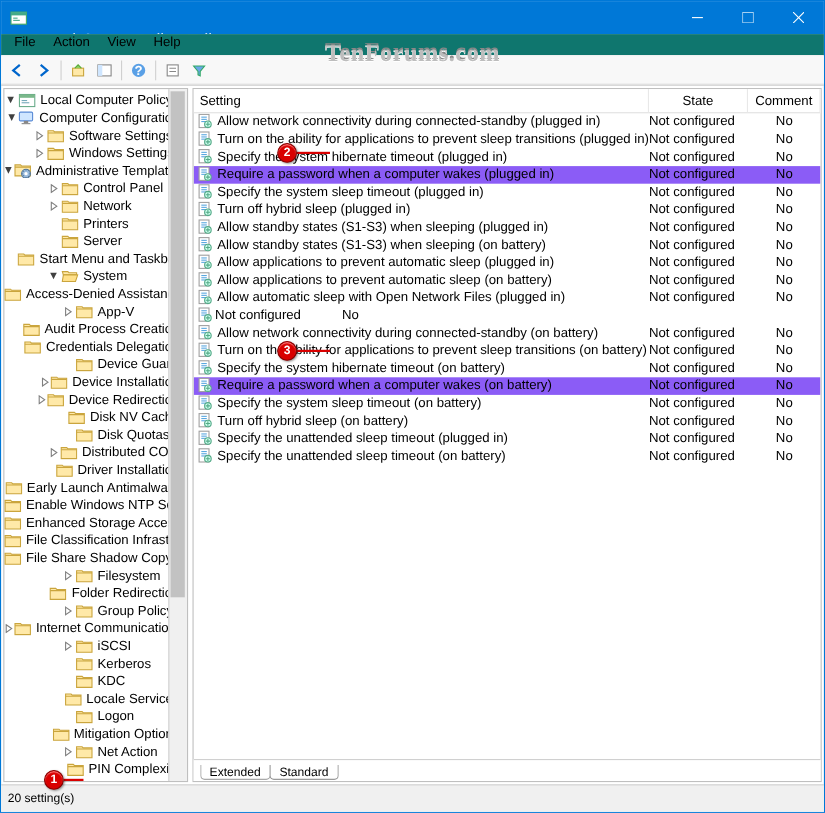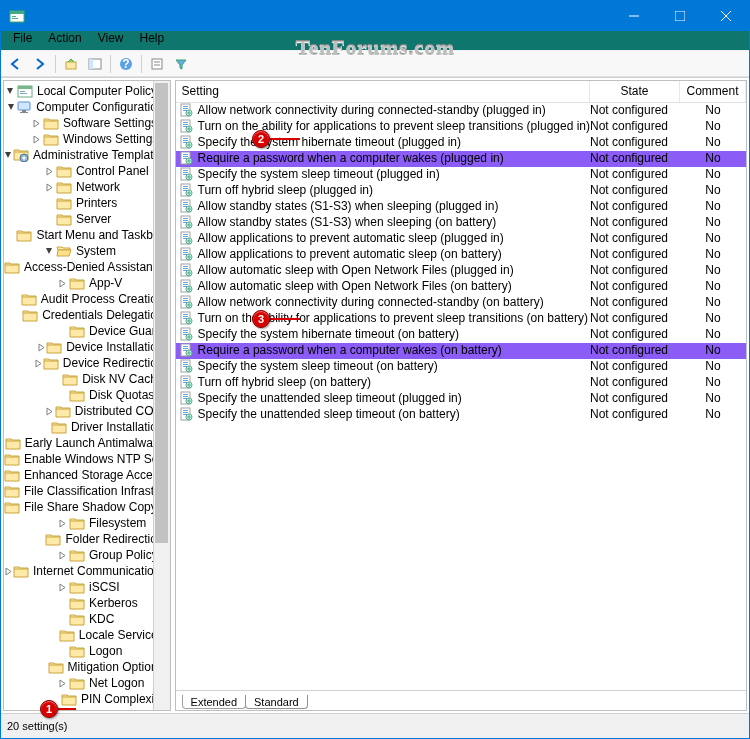--- a/index.html
+++ b/index.html
@@ -741,21 +741,21 @@
               <svg width="9" height="9">
                 <path d="M2 1 L7 4.5 L2 8 Z" fill="none" stroke="#808080"></path>
               </svg>
             </span>
             <span class="fi">
               <svg class="fld" viewBox="0 0 16 13">
                 <path d="M1 2 h5 l1 1 h8 v9 H1 Z" fill="#ffe9a8" stroke="#caa53d"></path>
                 <path d="M1 4 h14" stroke="#caa53d"></path>
               </svg>
             </span>
-            <span class="lbl">Net Logon</span>
+            <span class="lbl">Net Action</span>
           </div>
           <div class="treerow">
             <span class="tw"></span>
             <span class="tw"></span>
             <span class="tw"></span>
             <span class="tw"></span>
             <span class="tw"></span>
             <span class="fi">
               <svg class="fld" viewBox="0 0 16 13">
                 <path d="M1 2 h5 l1 1 h8 v9 H1 Z" fill="#ffe9a8" stroke="#caa53d"></path>
@@ -965,21 +965,20 @@
               <span class="ic">
                 <svg class="pol" viewBox="0 0 14 14">
                   <rect x="2" y="1" width="9" height="12" fill="#fff" stroke="#a0a0a0"></rect>
                   <rect x="4" y="3" width="5" height="1" fill="#5ba8e0"></rect>
                   <rect x="4" y="5" width="5" height="1" fill="#5ba8e0"></rect>
                   <rect x="4" y="7" width="5" height="1" fill="#5ba8e0"></rect>
                   <circle cx="10" cy="10" r="3" fill="#cfe" stroke="#5a8"></circle>
                   <path d="M8 10h4M10 8v4" stroke="#5a8"></path>
                 </svg>
               </span>
-              <span class="c-set">Allow automatic sleep with Open Network Files (on battery)</span>
               <span class="c-state">Not configured</span>
               <span class="c-com">No</span>
             </div>
             <div class="lrow">
               <span class="ic">
                 <svg class="pol" viewBox="0 0 14 14">
                   <rect x="2" y="1" width="9" height="12" fill="#fff" stroke="#a0a0a0"></rect>
                   <rect x="4" y="3" width="5" height="1" fill="#5ba8e0"></rect>
                   <rect x="4" y="5" width="5" height="1" fill="#5ba8e0"></rect>
                   <rect x="4" y="7" width="5" height="1" fill="#5ba8e0"></rect>

